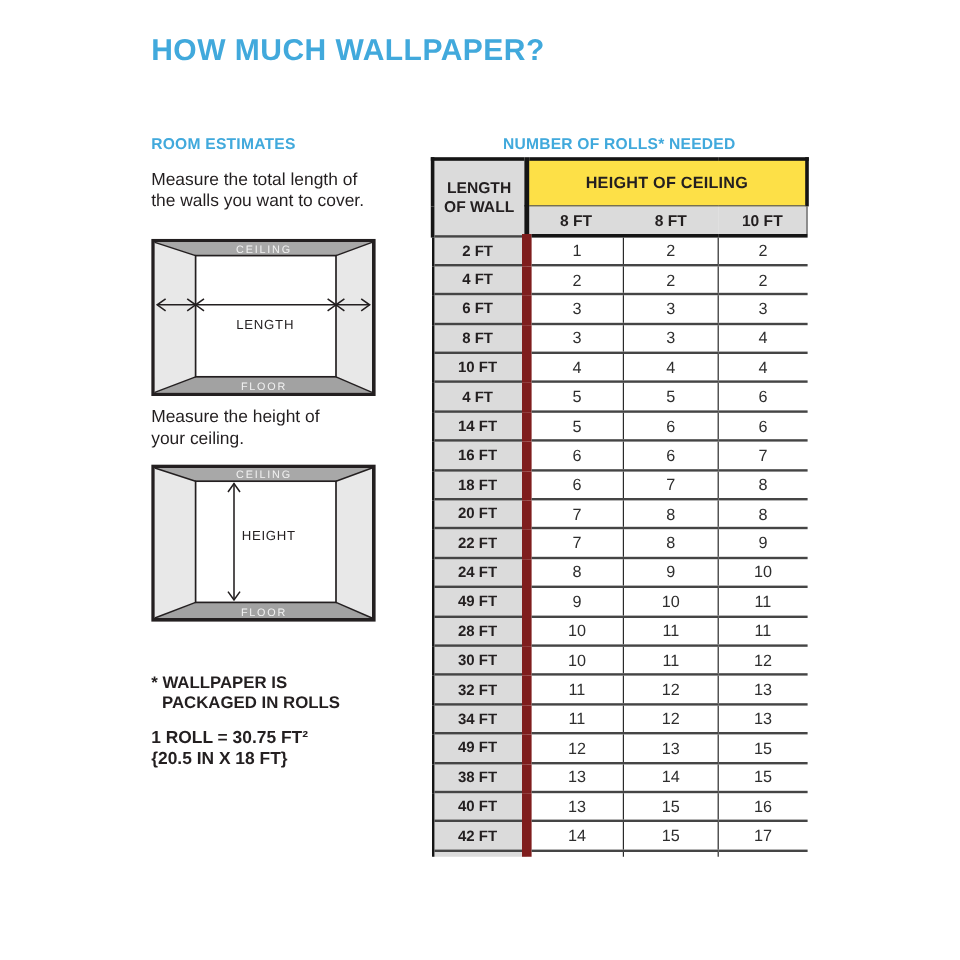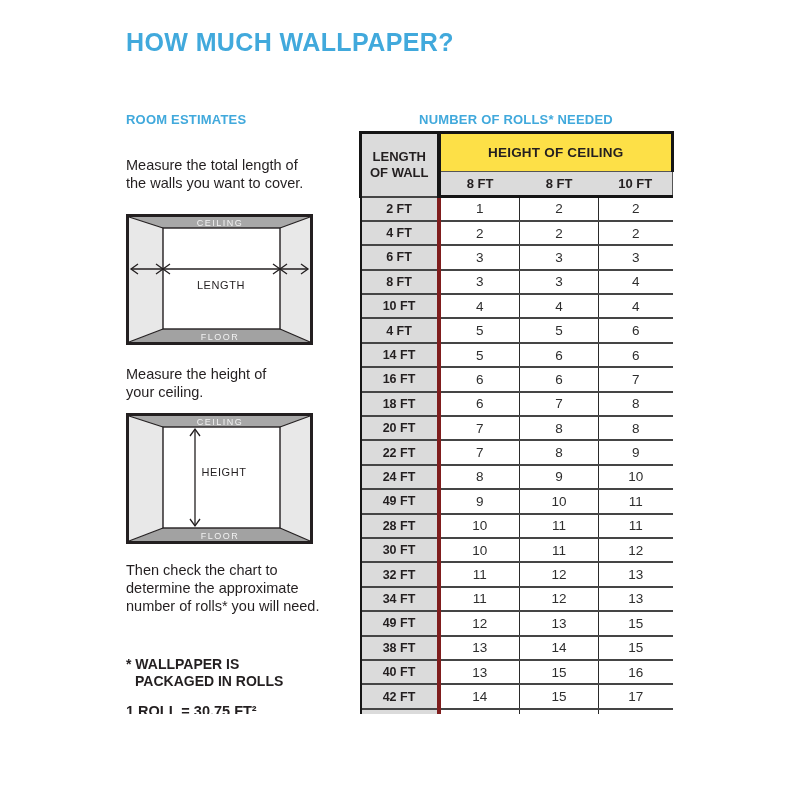--- a/index.html
+++ b/index.html
@@ -13,23 +13,23 @@
     font-size:25px; font-weight:bold; letter-spacing:0.4px; color:#41a9dc;
   }
   
   .left-col { position:absolute; left:126px; top:112px; width:208px; }
   .section-heading {
     font-size:13px; font-weight:bold; color:#41a9dc; letter-spacing:0.2px;
   }
   .step {
     font-size:14.5px; line-height:18px; white-space:pre-line; color:#231f20;
   }
-  .step1 { margin-top:29px; }
+  .step1 { margin-top:14px; }
   .room-svg { display:block; margin-top:22px; }
-  .step2 { margin-top:19px; }
+  .step2 { margin-top:8px; }
   .step3 { margin-top:16px; }
   .footnote { margin-top:41px; font-size:14px; font-weight:bold; line-height:17px; }
   .footnote .line2 { padding-left:9px; }
   .rollspec { margin-top:12px; font-size:14.5px; font-weight:bold; line-height:18px; white-space:pre-line; }
   
   .right-col { position:absolute; left:359px; top:112px; width:314px; }
   .table-heading {
     text-align:center; font-size:13px; font-weight:bold; color:#41a9dc;
     letter-spacing:0.2px; margin-bottom:4px;
   }
@@ -50,21 +50,21 @@
     border-top:3px solid #151515; border-right:3px solid #151515; border-bottom:1px solid #555;
   }
   .subhead {
     background:#dbdbdb; font-weight:bold; font-size:13px; text-align:center;
     height:25px; border-bottom:3px solid #151515;
   }
   .subhead.last { border-right:1px solid #555; }
   tr.datarow { height:24.4px; }
   .rowlabel {
     background:#dbdbdb; font-weight:bold; font-size:12.5px; text-align:center;
-    border-left:2px solid #151515; border-right:4px solid #7f1d1d; border-top:2px solid #454545;
+    border-left:2px solid #151515; border-right:8px solid #7f1d1d; border-top:2px solid #454545;
   }
   .val {
     font-size:13.5px; text-align:center; color:#2e2e2e;
     border-top:2px solid #454545; border-right:1.5px solid #2a2a2a;
   }
   .val.last { border-right:none; }
   table.rolls tr.datarow:last-child td { border-bottom:3px solid #151515;padding-left:21px; }
   
   .room-svg text { font-family:"Liberation Sans", sans-serif; }
 </style>
@@ -127,23 +127,20 @@
       <text x="94" y="11.5" text-anchor="middle" font-size="9" letter-spacing="1.5" fill="#f2f2f2">CEILING</text>
       <text x="94" y="126" text-anchor="middle" font-size="9" letter-spacing="1.5" fill="#f2f2f2">FLOOR</text>
       <g stroke="#231f20" stroke-width="1.3" fill="none">
         <line x1="69" y1="16" x2="69" y2="113"></line>
         <path d="M64,23 L69,16 L74,23"></path>
         <path d="M64,106 L69,113 L74,106"></path>
       </g>
       <text x="98" y="63" text-anchor="middle" font-size="11" letter-spacing="0.6" fill="#231f20">HEIGHT</text>
     </svg>
 
-    <div class="step step3">Then check the chart to
-determine the approximate
-number of rolls* you will need.</div>
 
     <div class="footnote">
       <div class="line1">* WALLPAPER IS</div>
       <div class="line2">PACKAGED IN ROLLS</div>
     </div>
 
     <div class="rollspec">1 ROLL = 30.75 FT²
 {20.5 IN X 18 FT}</div>
   </div>
 

